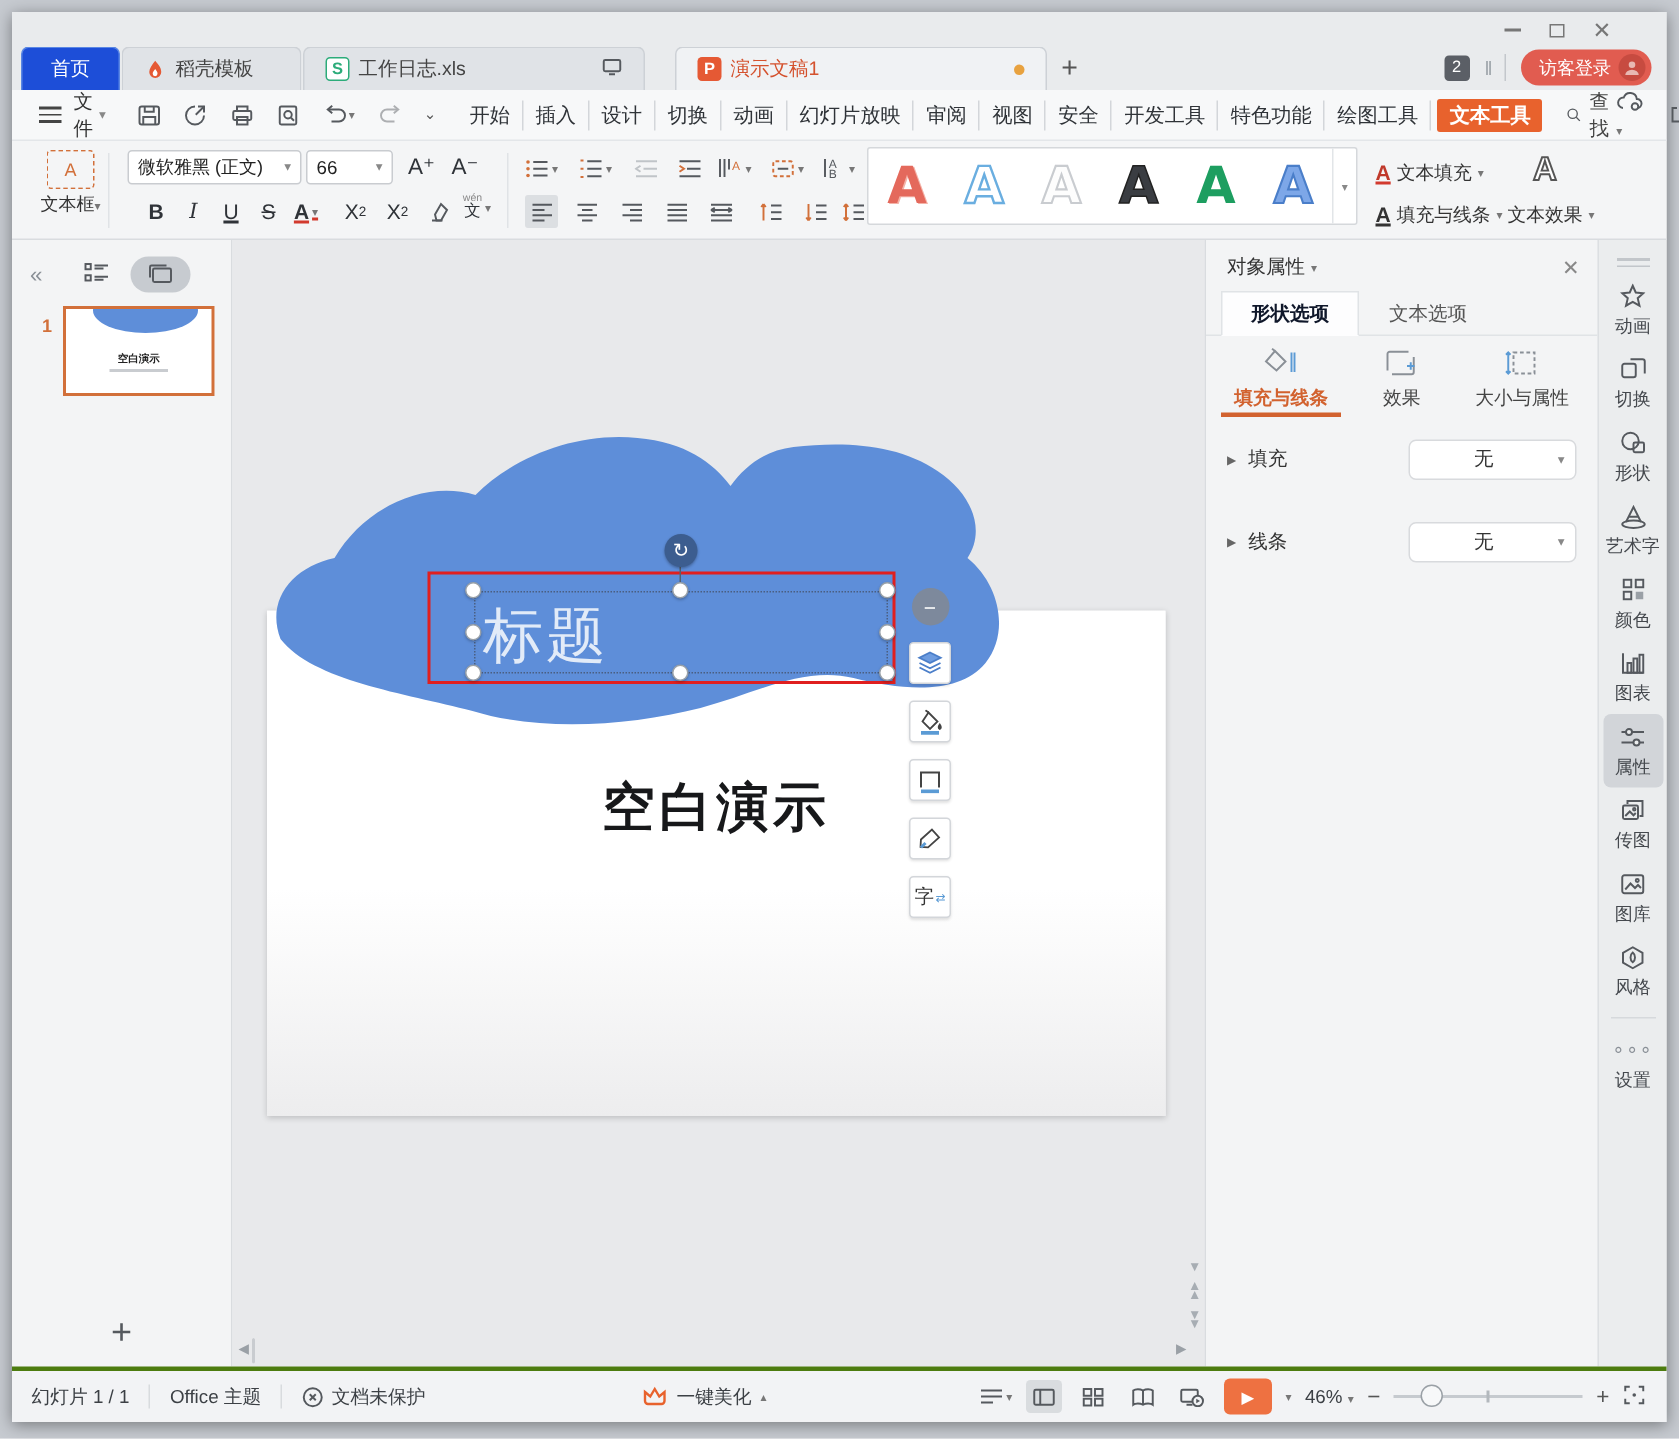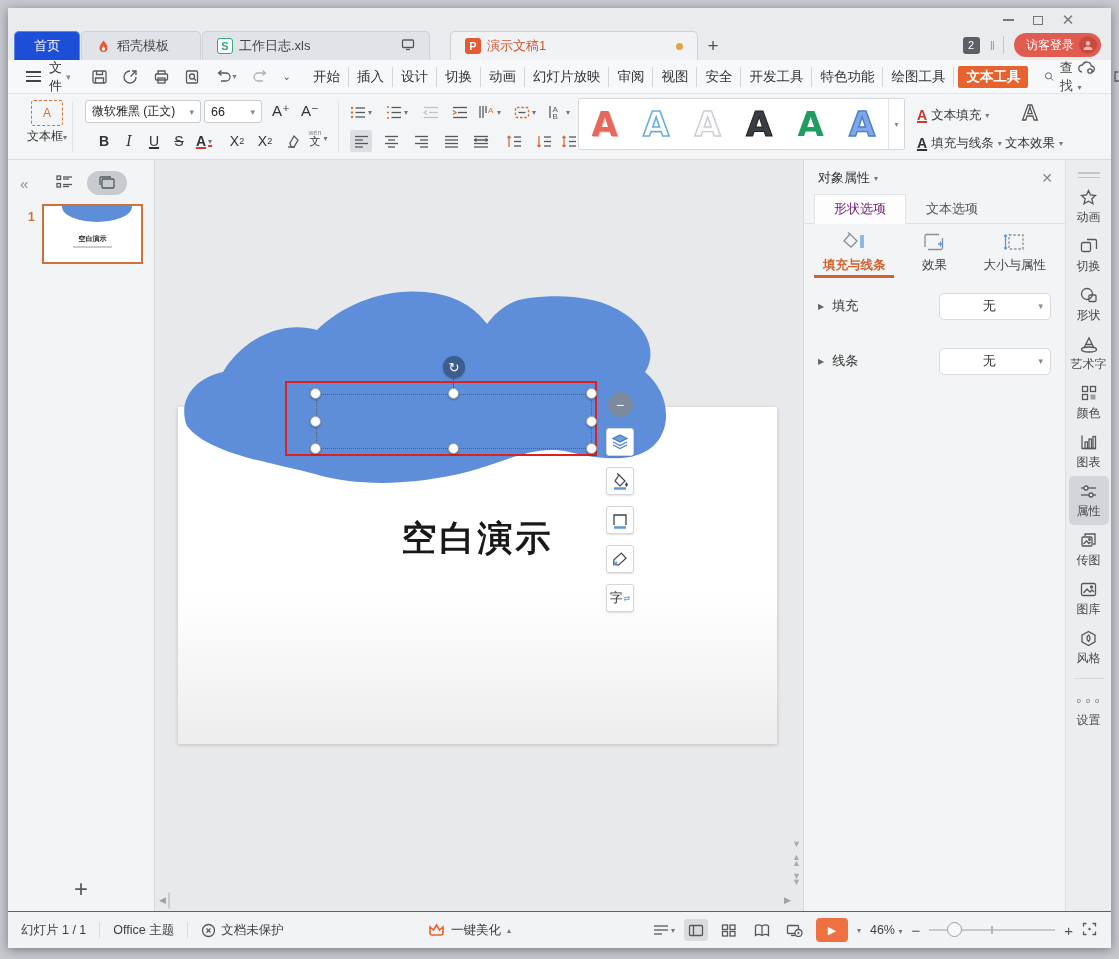--- a/index.html
+++ b/index.html
@@ -145,21 +145,21 @@
 
   
   .rpanel { position:relative; width:262px; background:#f3f4f5; border-left:1px solid #d9dcdf; font-size:13px; }
   .rp-head { position:absolute; left:0; top:6px; width:100%; height:24px; display:flex; align-items:center; }
   .rp-title { margin-left:14px; color:#333; }
   .rp-close { margin-left:auto; margin-right:12px; color:#888; font-size:14px; }
   .rp-tabs { position:absolute; left:0; top:34px; width:100%; height:30px; display:flex;
              border-bottom:1px solid #e0e3e6; padding-left:10px; }
   .rp-tab { width:92px; display:flex; align-items:center; justify-content:center; color:#555; }
   .rp-tab.on { background:#fdfdfe; border:1px solid #e0e3e6; border-bottom:1px solid #fdfdfe;
-               color:#701a75; font-weight:normal; margin-bottom:-1px; }
+               color:#0f172a; font-weight:bold; margin-bottom:-1px; }
   .rp-subtabs { position:absolute; left:0; top:70px; width:100%; height:48px; display:flex; padding:0 10px; }
   .rp-sub { flex:1; display:flex; flex-direction:column; align-items:center; gap:5px; padding-top:2px; color:#444; }
   .rp-sub .lbl { font-size:12.5px; }
   .rp-sub.on .lbl { color:#d2622f; font-weight:bold; }
   .rp-sub.on { border-bottom:3px solid #d2622f; }
   .rp-row { position:absolute; left:0; width:100%; height:28px; display:flex; align-items:center; }
   .rp-arrow { margin-left:14px; font-size:8px; color:#666; }
   .rp-lbl { margin-left:8px; color:#333; }
   .rp-dd { position:absolute; right:14px; width:112px; height:27px; background:#fff; border:1px solid #d8dadd;
            border-radius:5px; display:flex; align-items:center; }
@@ -175,21 +175,21 @@
   .rail-item .glyph { height:18px; display:flex; align-items:center; justify-content:center; color:#55595e; }
   .rail-item.on { background:#d2d5d9; }
   .rail-sep { width:30px; height:1px; background:#d6d9dc; margin:6px auto; }
   .rail-item.settings { margin-top:2px; }
 
   
   .notesbar { position:absolute; left:147px; top:877px; width:648px; height:26px; background:#fbfcfc;
               border-top:1px solid #e2e5e8; display:flex; align-items:center; gap:7px; padding-left:12px;
               font-size:12.5px; color:#3c4045; }
   .statusbar { position:absolute; left:0; top:903px; width:100%; height:37px; background:#f2f3f5;
-               border-top:1px solid #4d7c0f; display:flex; align-items:center; font-size:12.5px; color:#3c4045; }
+               border-top:3px solid #4d7c0f; display:flex; align-items:center; font-size:12.5px; color:#3c4045; }
   .st-item { display:flex; align-items:center; gap:5px; padding:0 13px; }
   .st-div { width:1px; height:16px; background:#d8dbde; }
   .st-center { position:absolute; left:420px; display:flex; align-items:center; gap:6px; }
   .st-right { margin-left:auto; display:flex; align-items:center; gap:9px; padding-right:14px; }
   .viewbtn { width:24px; height:22px; display:flex; align-items:center; justify-content:center; border-radius:3px; }
   .viewbtn.on { background:#d9dcdf; }
   .play { width:32px; height:24px; background:#ee7141; border-radius:4px; display:flex; align-items:center;
           justify-content:center; color:#fff; font-size:11px; }
   .zoom-track { position:relative; width:126px; height:2px; background:#c6cacf; }
   .zoom-knob { position:absolute; left:18px; top:-7px; width:15px; height:15px; background:#f7f8f9;
@@ -586,20 +586,21 @@
       <div class="slide"></div>
 
       <svg class="blob" viewBox="0 0 516 236">
         <path fill="#5e8ed9" d="M14,150 C4,124 22,102 50,96 C70,62 110,44 144,54 C170,28 212,12 252,16 C284,19 302,32 314,48 C324,34 338,24 356,22 C390,18 426,20 452,38 C476,54 484,78 472,96 C494,114 500,146 484,166 C466,188 428,184 396,176 C362,168 332,186 294,196 C246,208 188,212 142,198 C96,186 36,178 14,150 Z"></path>
       </svg>
 
       <div class="slide-title">空白演示</div>
 
       <div class="sel-red"></div>
       <div class="sel-dash"></div>
+      <div class="placeholder-txt">标题</div>
       <div class="rot-line"></div>
       <div class="rot-handle">↻</div>
       <div class="handle" style="left:155px; top:228px"></div>
       <div class="handle" style="left:293px; top:228px"></div>
       <div class="handle" style="left:431px; top:228px"></div>
       <div class="handle" style="left:155px; top:256px"></div>
       <div class="handle" style="left:431px; top:256px"></div>
       <div class="handle" style="left:155px; top:283px"></div>
       <div class="handle" style="left:293px; top:283px"></div>
       <div class="handle" style="left:431px; top:283px"></div>

